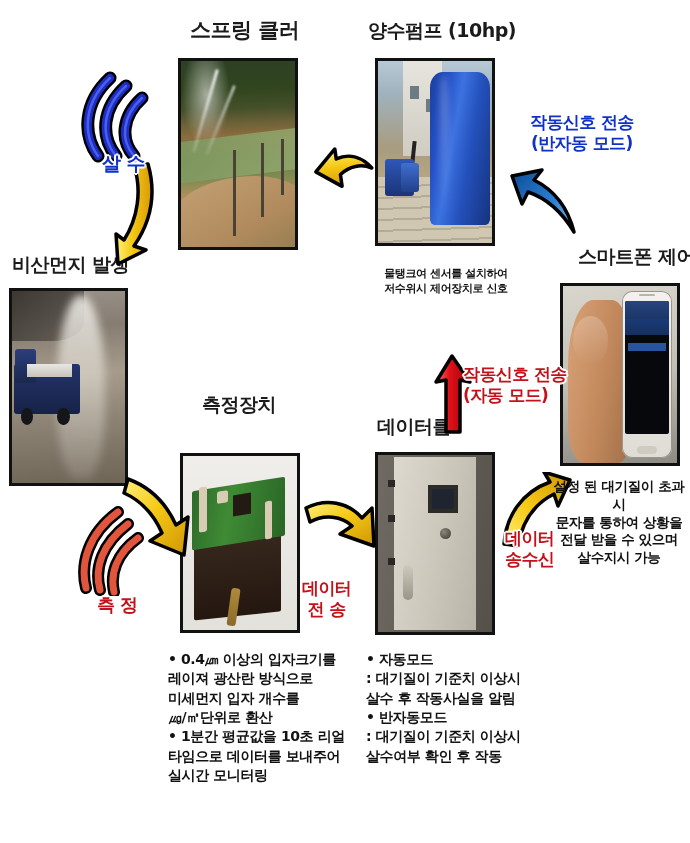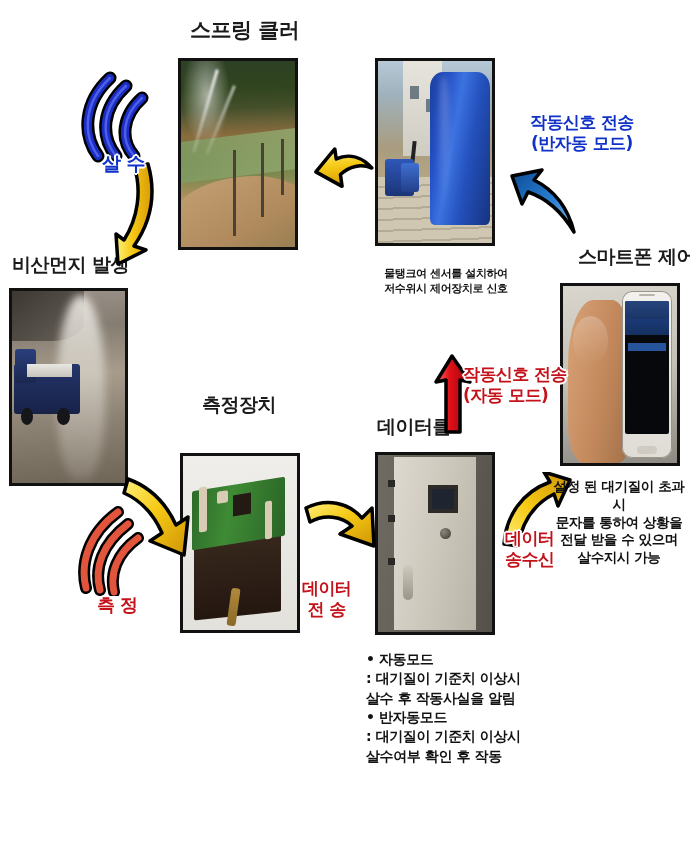--- a/index.html
+++ b/index.html
@@ -247,20 +247,21 @@
   
   .arrow{position:absolute;}
 </style>
 </head>
 <body>
 
 <div id="stage">
 
   <div class="title" style="left:190px;top:16px;font-size:21px;">스프링 클러</div>
 
+  <div class="title" style="left:368px;top:18px;font-size:19px;">양수펌프 (10hp)</div>
 
   <div class="title" style="left:12px;top:252px;font-size:19px;">비산먼지 발생</div>
 
   <div class="title" style="left:202px;top:392px;font-size:19px;">측정장치</div>
 
   <div class="title" style="left:377px;top:414px;font-size:19px;">데이터를</div>
 
   <div class="title" style="left:578px;top:244px;font-size:19px;">스마트폰 제어</div>
 
   <div class="photo ph-sprinkler" style="left:178px;top:58px;width:120px;height:192px;">
@@ -459,20 +460,27 @@
 (반자동 모드)</div>
 
   <div class="desc center" style="left:356px;top:258px;width:180px;font-size:11px;margin-top:9px;">물탱크여 센서를 설치하여
 저수위시 제어장치로 신호</div>
 
   <div class="desc center" style="left:548px;top:478px;width:142px;font-size:13.5px;">설정 된 대기질이 초과시
 문자를 통하여 상황을
 전달 받을 수 있으며
 살수지시 가능</div>
 
+  <div class="desc" style="left:168px;top:650px;width:200px;font-size:14px;line-height:1.38;">• 0.4㎛ 이상의 입자크기를
+  레이져 광산란 방식으로
+  미세먼지 입자 개수를
+  ㎍/㎥단위로 환산
+• 1분간 평균값을 10초 리얼
+  타임으로 데이터를 보내주어
+  실시간 모니터링</div>
 
   <div class="desc" style="left:366px;top:650px;width:210px;font-size:14px;line-height:1.38;">• 자동모드
 : 대기질이 기준치 이상시
   살수 후 작동사실을 알림
 • 반자동모드
 : 대기질이 기준치 이상시
   살수여부 확인 후 작동</div>
 
 </div>
 

